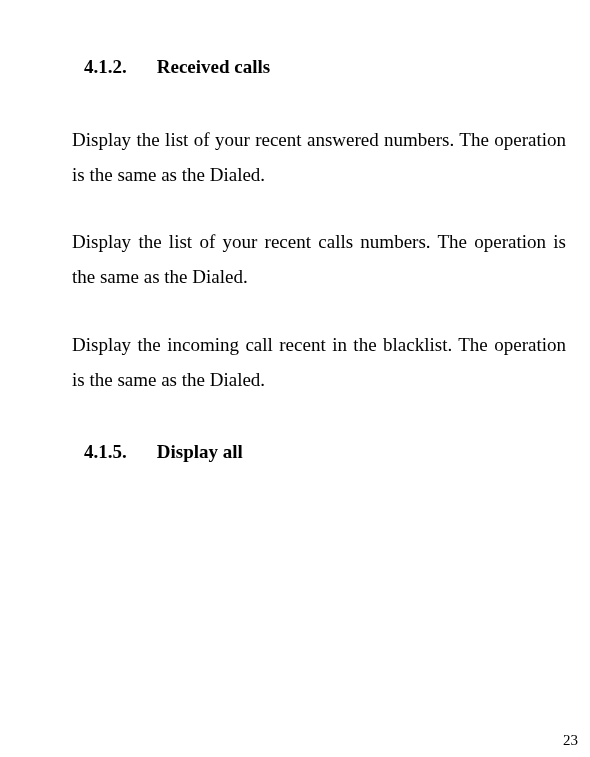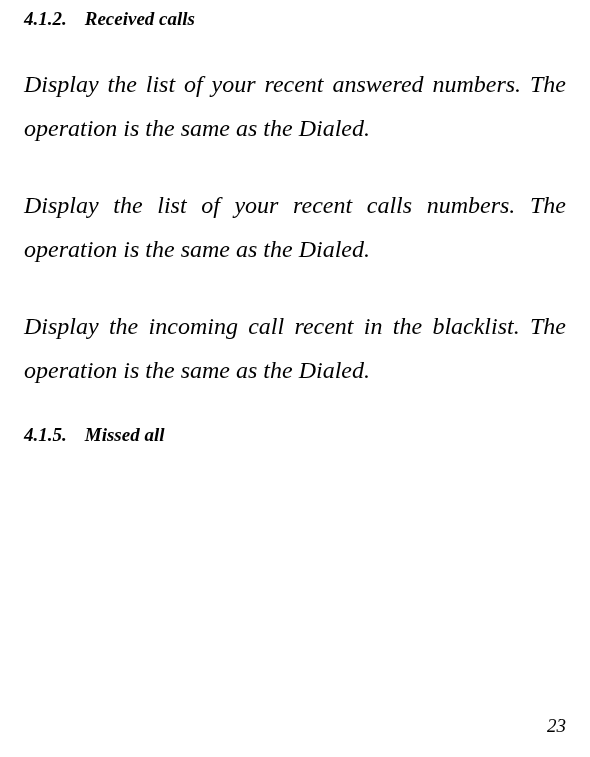--- a/index.html
+++ b/index.html
@@ -1,19 +1,18 @@
 <!DOCTYPE html>
 <html><head>
   <meta charset="utf-8">
   <style>
     * {
-      margin: 0;
+      margin: 12px;
       padding: 0;
       box-sizing: border-box;
-      font-style: italic;
     }
     body {
       width: 590px;
       height: 757px;
       background: #ffffff;
       font-family: "Times New Roman", Times, serif;
       color: #000000;
       padding: 8px 24px 20px 24px;
       position: relative;
     }
@@ -23,29 +22,29 @@
     .heading {
       font-weight: bold;
       font-size: 19px;
       margin-bottom: 32px;
     }
     .heading-number {
       display: inline-block;
       margin-right: 18px;
     }
     .body-text {
-      font-size: 24px;
+      font-size: 19px;
       line-height: 1.85;
       text-align: justify;
     }
     .page-number {
       position: absolute;
       bottom: 20px;
       right: 24px;
-      font-size: 19px;
+      font-size: 15px;
     }
   </style>
 </head>
 <body>
 
 <div class="section">
   <div class="heading">
     <span class="heading-number">4.1.2.</span><span>Received calls</span>
   </div>
   <div class="body-text">Display the list of your recent answered numbers. The operation is the same as the Dialed.</div>
@@ -54,17 +53,17 @@
 <div class="section">
   <div class="body-text">Display the list of your recent calls numbers. The operation is the same as the Dialed.</div>
 </div>
 
 <div class="section">
   <div class="body-text">Display the incoming call recent in the blacklist. The operation is the same as the Dialed.</div>
 </div>
 
 <div class="section">
   <div class="heading">
-    <span class="heading-number">4.1.5.</span><span>Missed all</span>
+    <span class="heading-number">4.1.5.</span><span>Display all</span>
   </div>
 </div>
 
 <div class="page-number">23</div>
 
 </body></html>

